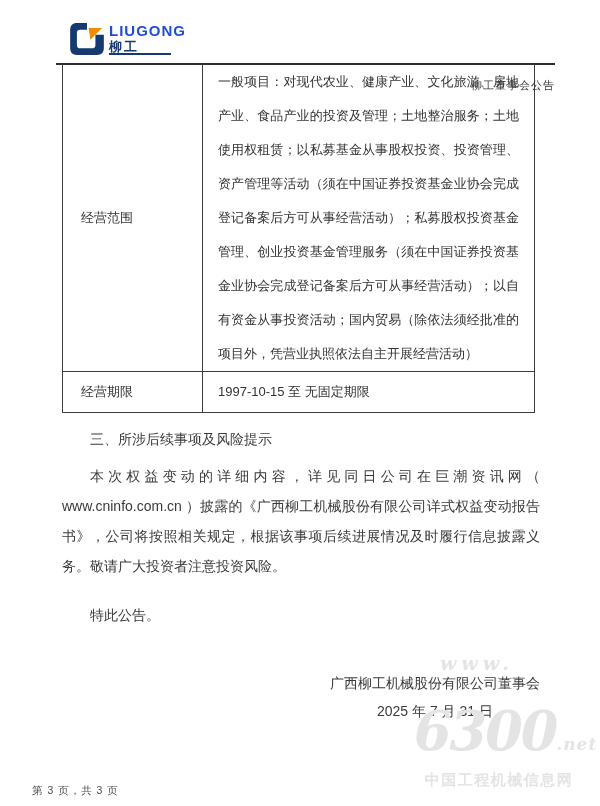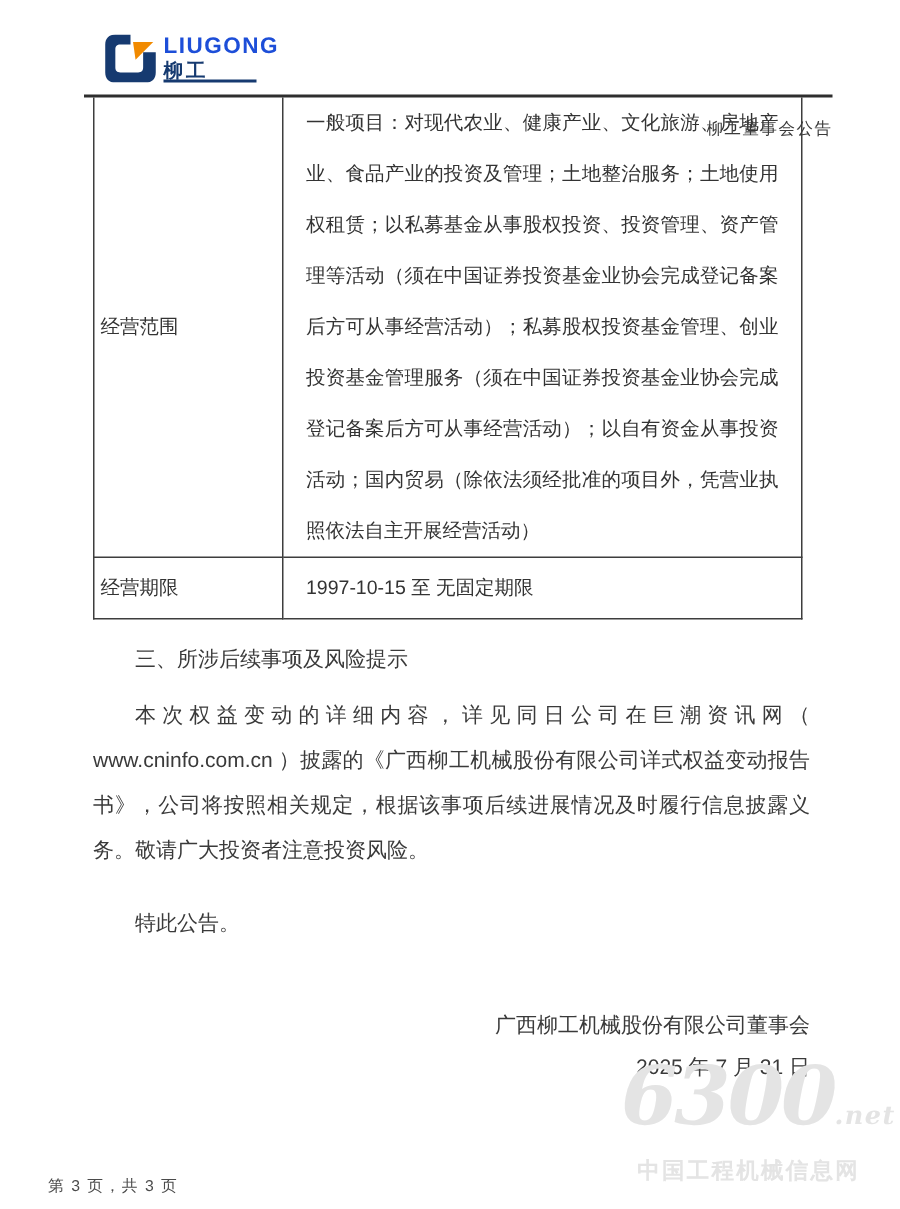--- a/index.html
+++ b/index.html
@@ -21,32 +21,32 @@
   .logo-en { font-size:15px; font-weight:bold; color:#1d4ed8; letter-spacing:1px; }
   .logo-cn { font-size:13px; font-weight:bold; color:#163a70; margin-top:2px; padding-bottom:0;
              border-bottom:2.5px solid #163a70; width:62px; letter-spacing:2px; }
   .header-label { position:absolute; right:45px; top:47px; font-size:11px; color:#3a3a3a; letter-spacing:1px;margin-top:31px; }
   .header-rule { position:absolute; left:56px; top:63px; width:499px; height:2px; background:#2e2e2e; }
 
   
   .doc-table { border-collapse:collapse; margin-left:62px; margin-top:1px; width:473px; table-layout:fixed; }
   .doc-table td { border:1.5px solid #3d3d3d; font-size:13px; color:#333; }
   .doc-table tr:first-child td { border-top:none; }
-  .doc-table .col-label { width:120px; padding-left:4px; vertical-align:middle; }
+  .doc-table .col-label { width:120px; padding-left:18px; vertical-align:middle; }
   .doc-table .col-value { padding:0 15px; vertical-align:middle; }
   .cell-scope   { height:306px; line-height:34px; text-align:justify; }
   .cell-period  { height:40px;  line-height:40px; }
 
   
   .body-text { margin:18px 60px 0 62px; width:478px; font-size:14px; color:#3a3a3a; }
   .section-heading { padding-left:28px; margin:0 0 12px 0; }
   .paragraph { margin:0; line-height:30px; text-indent:2em; text-align:justify; }
   .closing { margin:26px 0 0 0; text-indent:2em; }
   .signature-block { margin-top:50px; text-align:right; }
-  .signature-inner { display:inline-block; text-align:right; }
+  .signature-inner { display:inline-block; text-align:center; }
   .signature-line { font-size:14px; color:#3a3a3a; }
   .date-line { font-size:14px; color:#3a3a3a; margin-top:10px; }
 
   
   .watermark { position:absolute; right:16px; bottom:16px; width:170px;
                color:#e4e4e4; text-align:center; user-select:none; }
   .wm-www { font-family:"DejaVu Serif","Liberation Serif",serif; font-style:italic; font-weight:bold;
             font-size:19px; letter-spacing:5px; text-align:left; padding-left:26px; line-height:14px; }
   .wm-num { font-family:"DejaVu Serif","Liberation Serif",serif; font-style:italic; font-weight:bold;
             font-size:54px; line-height:50px; letter-spacing:-2px;margin-top:36px; }
@@ -96,19 +96,20 @@
     <p class="closing">特此公告。</p>
     <div class="signature-block">
       <div class="signature-inner">
         <div class="signature-line">广西柳工机械股份有限公司董事会</div>
         <div class="date-line">2025 年 7 月 31 日</div>
       </div>
     </div>
   </div>
 
   <div class="watermark">
+    <div class="wm-www">www.</div>
     <div class="wm-num"><span>6300</span><span class="wm-net">.net</span></div>
     <div class="wm-site">中国工程机械信息网</div>
   </div>
 
   <div class="footer">第 3 页，共 3 页</div>
 
 </div>
 
 </body></html>

